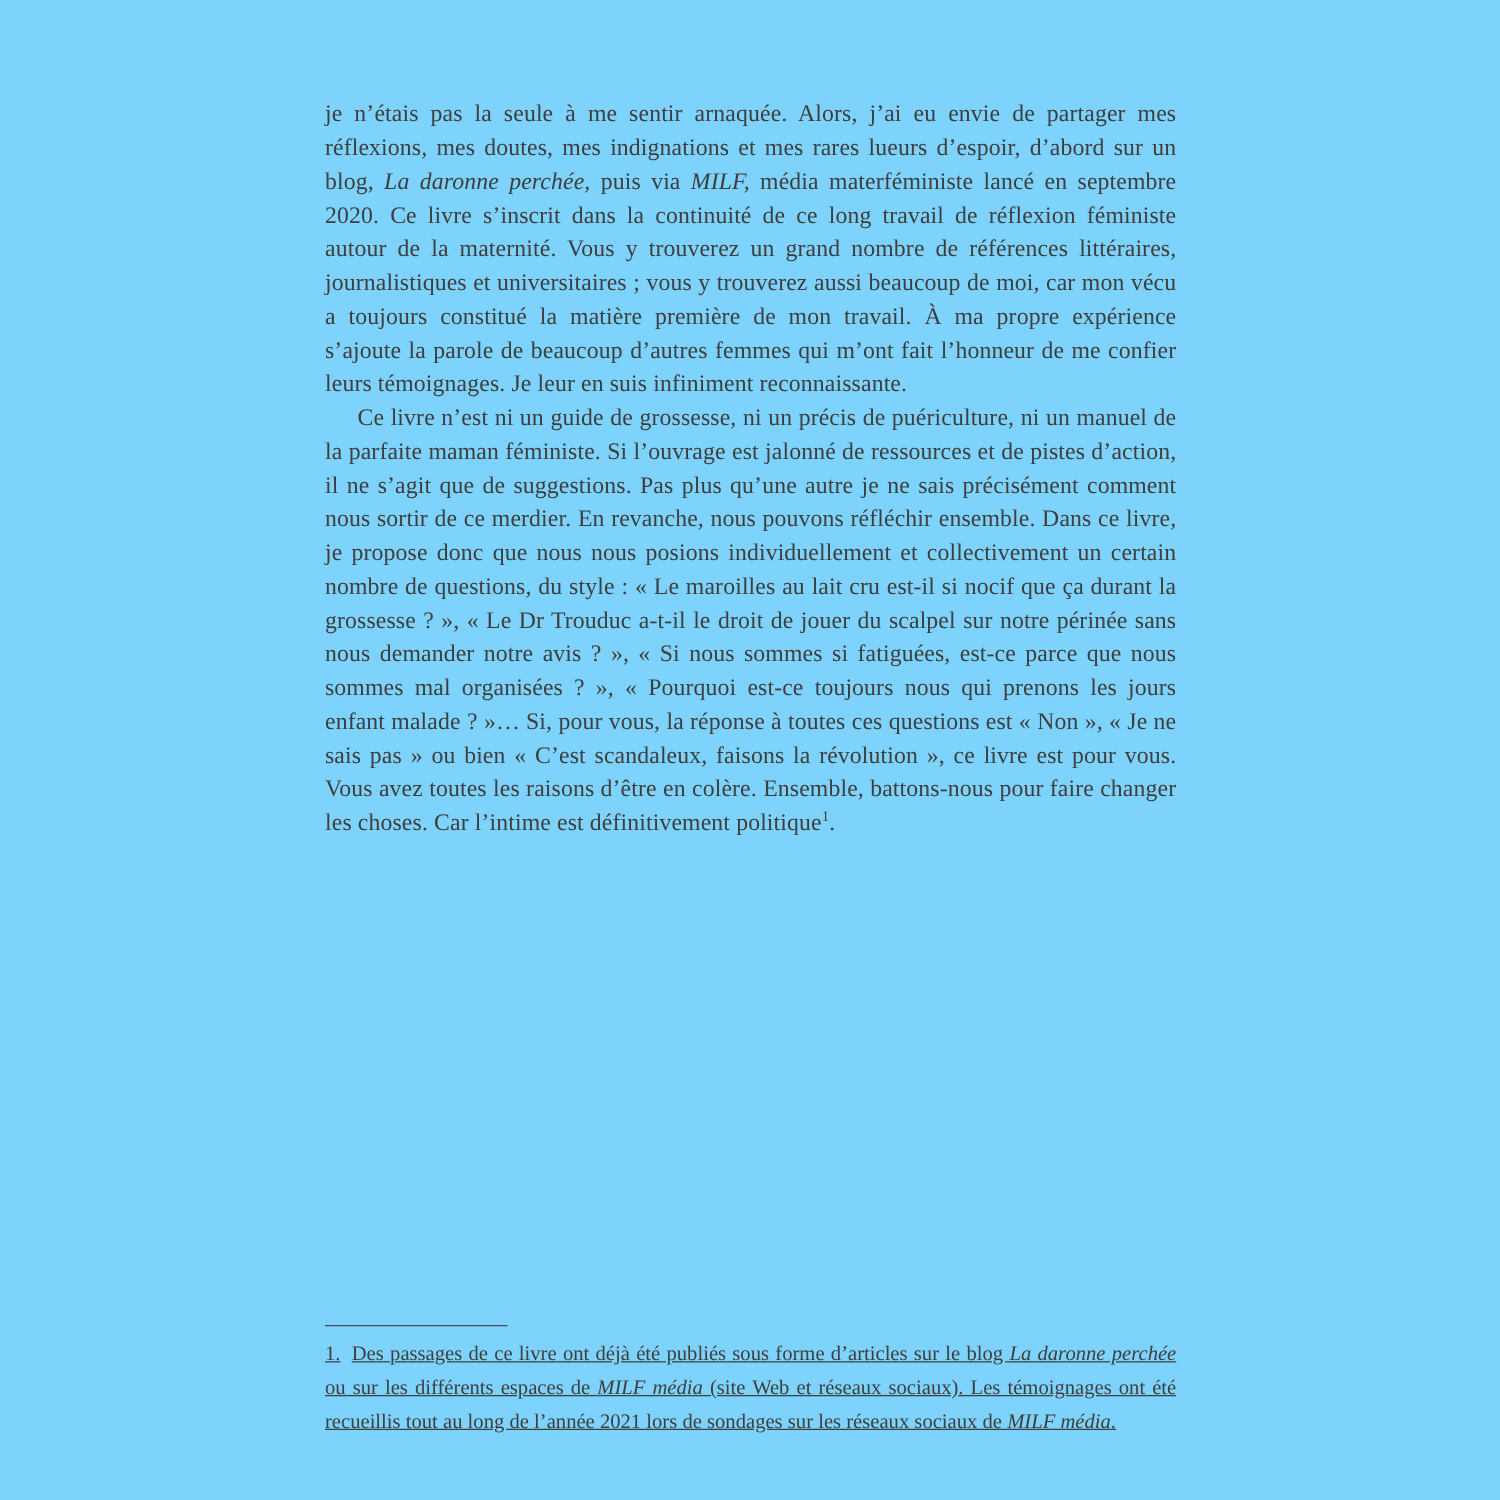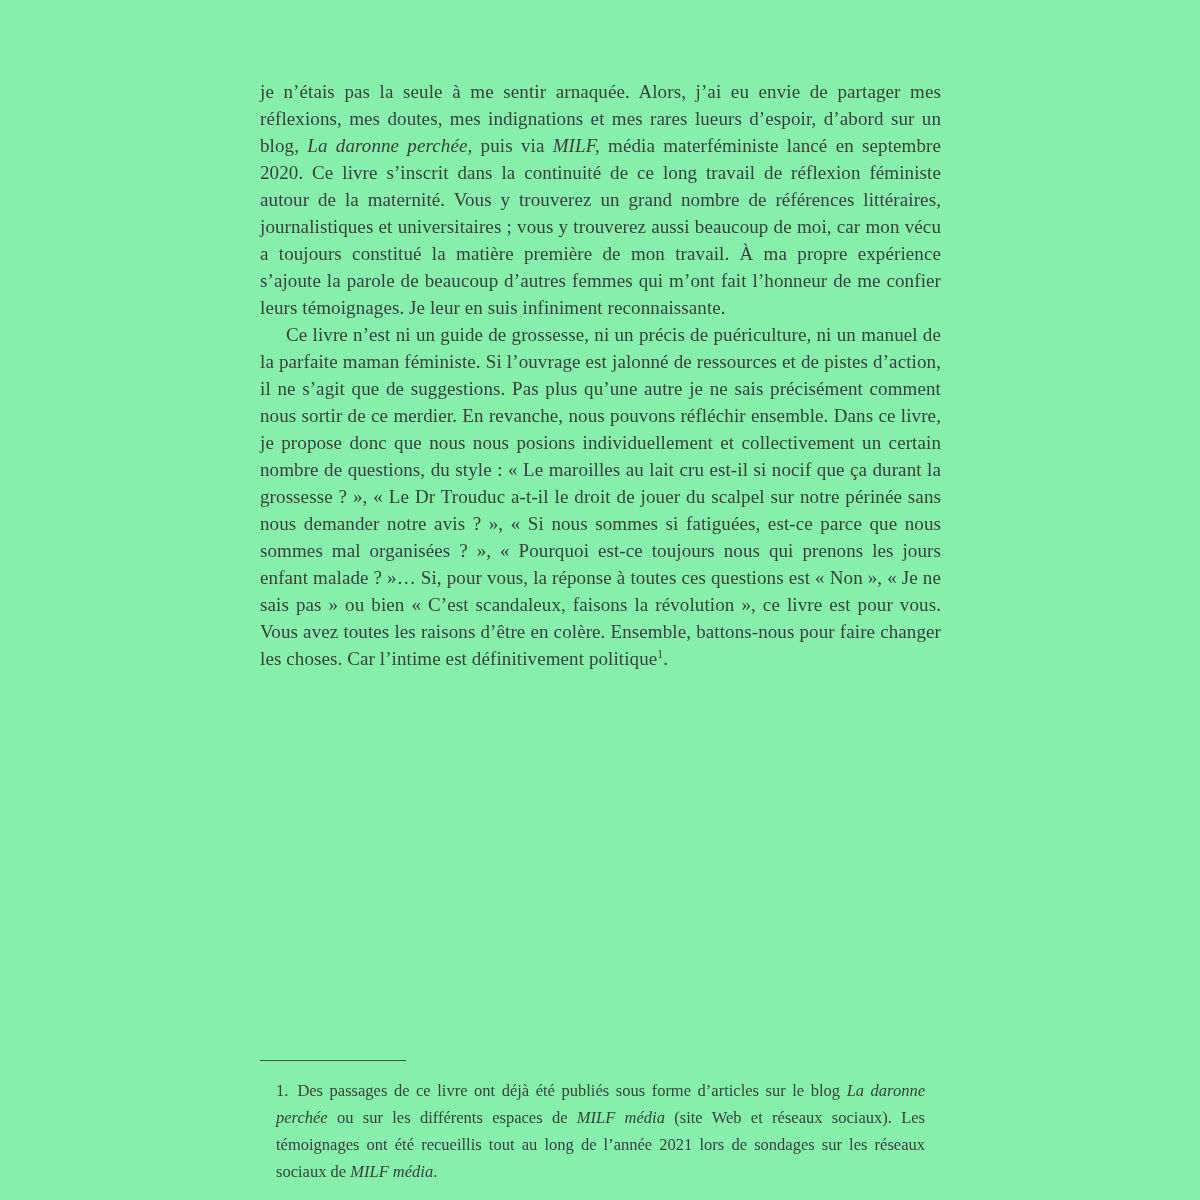--- a/index.html
+++ b/index.html
@@ -4,21 +4,21 @@
 <style>
   html, body {
     margin: 0;
     padding: 0;
     background: #ffffff;
   }
   .page {
     position: relative;
     width: 1200px;
     height: 1200px;
-    background: #86efac;
+    background: #7dd3fc;
     overflow: hidden;
     font-family: "Liberation Serif", "DejaVu Serif", serif;
     color: #3e3e3e;
   }
   .main-text {
     position: absolute;
     left: 260px;
     top: 78px;
     width: 681px;
     font-size: 19px;
@@ -46,21 +46,21 @@
     font-size: 16.5px;
     line-height: 27px;
     text-align: justify;
   }
   .footnote-rule {
     width: 146px;
     height: 0;
     border-top: 1.5px solid #4a4a4a;
     margin-bottom: 8px;
   }
-  .footnote-text { margin: 16px; }
+  .footnote-text { margin: 0; text-decoration: underline; }
   .fn-num { padding-right: 9px; }
 </style>
 </head>
 <body>
 
 <div class="page">
   <div class="main-text">
     <p><span>je n’étais pas la seule à me sentir arnaquée. Alors, j’ai eu envie de partager mes réflexions, mes doutes, mes indignations et mes rares lueurs d’espoir, d’abord sur un blog, </span><em>La daronne perchée,</em><span> puis via </span><em>MILF,</em><span> média materféministe lancé en septembre 2020. Ce livre s’inscrit dans la continuité de ce long travail de réflexion féministe autour de la maternité. Vous y trouverez un grand nombre de références littéraires, journalistiques et universitaires ; vous y trouverez aussi beaucoup de moi, car mon vécu a toujours constitué la matière première de mon travail. À ma propre expérience s’ajoute la parole de beaucoup d’autres femmes qui m’ont fait l’honneur de me confier leurs témoignages. Je leur en suis infiniment reconnaissante.</span></p>
     <p class="indent"><span>Ce livre n’est ni un guide de grossesse, ni un précis de puériculture, ni un manuel de la parfaite maman féministe. Si l’ouvrage est jalonné de ressources et de pistes d’action, il ne s’agit que de suggestions. Pas plus qu’une autre je ne sais précisément comment nous sortir de ce merdier. En revanche, nous pouvons réfléchir ensemble. Dans ce livre, je propose donc que nous nous posions individuellement et collectivement un certain nombre de questions, du style : « Le maroilles au lait cru est-il si nocif que ça durant la grossesse ? », « Le Dr Trouduc a-t-il le droit de jouer du scalpel sur notre périnée sans nous demander notre avis ? », « Si nous sommes si fatiguées, est-ce parce que nous sommes mal organisées ? », « Pourquoi est-ce toujours nous qui prenons les jours enfant malade ? »… Si, pour vous, la réponse à toutes ces questions est « Non », « Je ne sais pas » ou bien « C’est scandaleux, faisons la révolution », ce livre est pour vous. Vous avez toutes les raisons d’être en colère. Ensemble, battons-nous pour faire changer les choses. Car l’intime est définitivement politique</span><sup>1</sup><span>.</span></p>
   </div>

